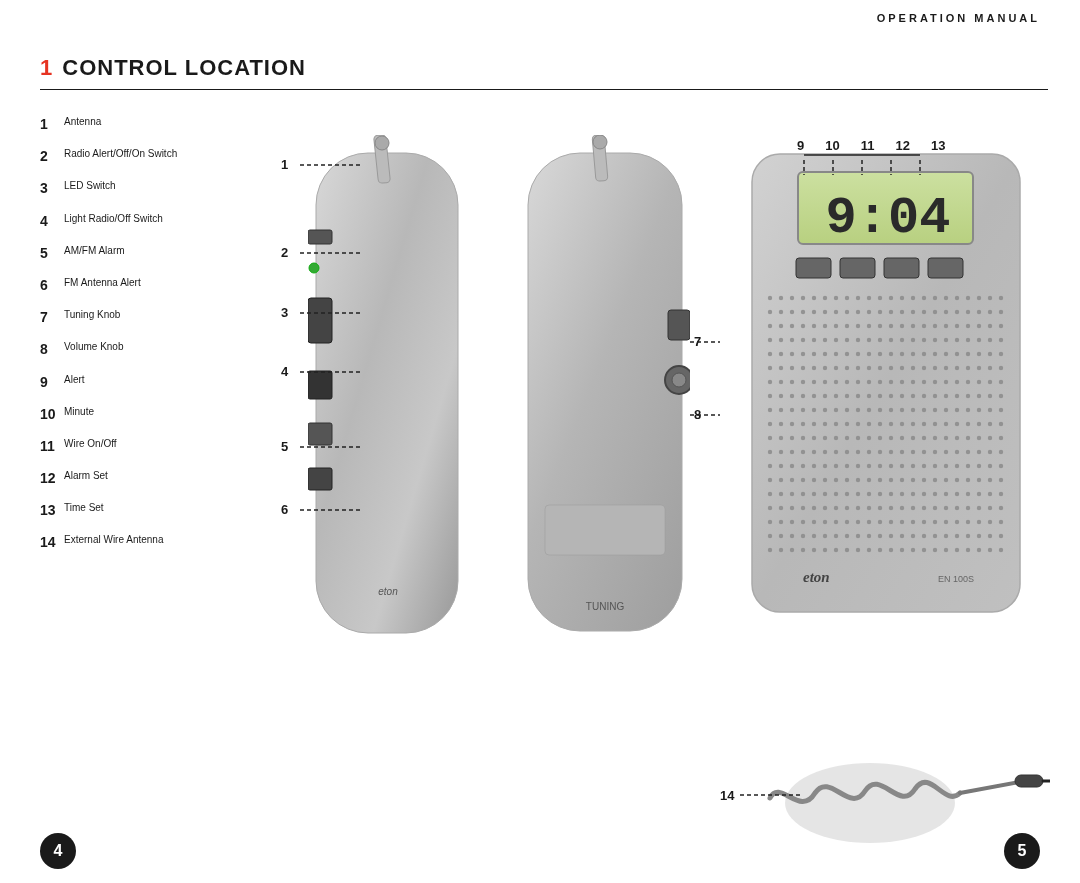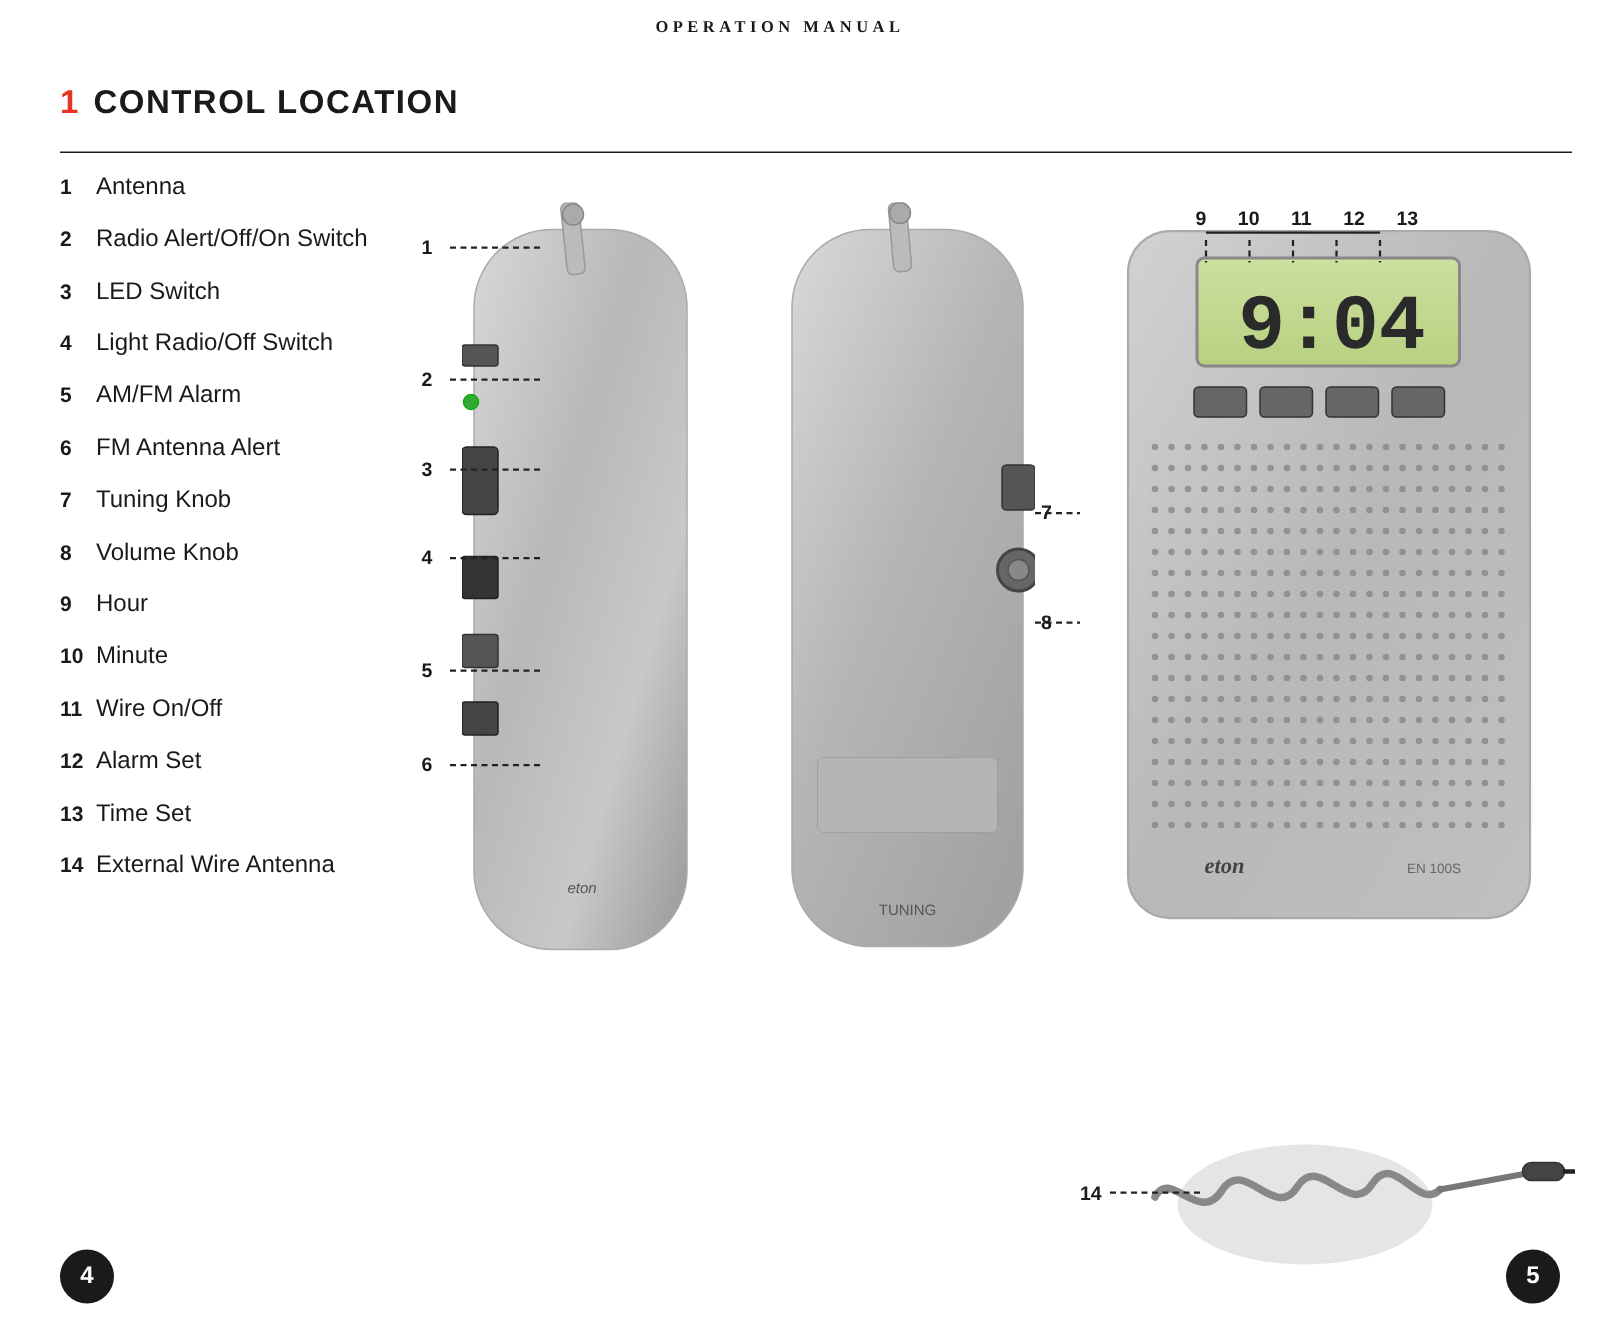--- a/index.html
+++ b/index.html
@@ -16,42 +16,41 @@
     
     .header {
       position: absolute;
       top: 0;
       right: 0;
       left: 0;
       height: 36px;
       background: #ffffff;
       display: flex;
       align-items: center;
-      justify-content: center;
+      justify-content: flex-end;
       padding-right: 40px;
       border-bottom: none;
-      font-family: Liberation Serif, serif;
     }
 
     .header-title {
       font-size: 11px;
       letter-spacing: 3px;
       font-weight: 600;
       color: #1a1a1a;
       text-transform: uppercase;
     }
 
     
     .section-heading-area {
       position: absolute;
       top: 55px;
       left: 40px;
       right: 32px;
       border-bottom: 1.5px solid #1a1a1a;
-      padding-bottom: 20px;
+      padding-bottom: 8px;
     }
 
     .section-heading {
       font-size: 22px;
       font-weight: 900;
       color: #1a1a1a;
       letter-spacing: 1px;
       text-transform: uppercase;
     }
 
@@ -80,21 +79,21 @@
     }
 
     .parts-number {
       font-weight: 800;
       min-width: 24px;
       color: #1a1a1a;
       font-size: 14px;
     }
 
     .parts-label {
-      font-size: 16px;
+      font-size: 10px;
       color: #1a1a1a;
     }
 
     
     .page-num-left {
       position: absolute;
       bottom: 14px;
       left: 40px;
       width: 36px;
       height: 36px;
@@ -205,21 +204,21 @@
     <div class="parts-list-item">
       <span class="parts-number">7</span>
       <span class="parts-label">Tuning Knob</span>
     </div>
     <div class="parts-list-item">
       <span class="parts-number">8</span>
       <span class="parts-label">Volume Knob</span>
     </div>
     <div class="parts-list-item">
       <span class="parts-number">9</span>
-      <span class="parts-label">Hour</span>
+      <span class="parts-label">Alert</span>
     </div>
     <div class="parts-list-item">
       <span class="parts-number">10</span>
       <span class="parts-label">Minute</span>
     </div>
     <div class="parts-list-item">
       <span class="parts-number">11</span>
       <span class="parts-label">Wire On/Off</span>
     </div>
     <div class="parts-list-item">

